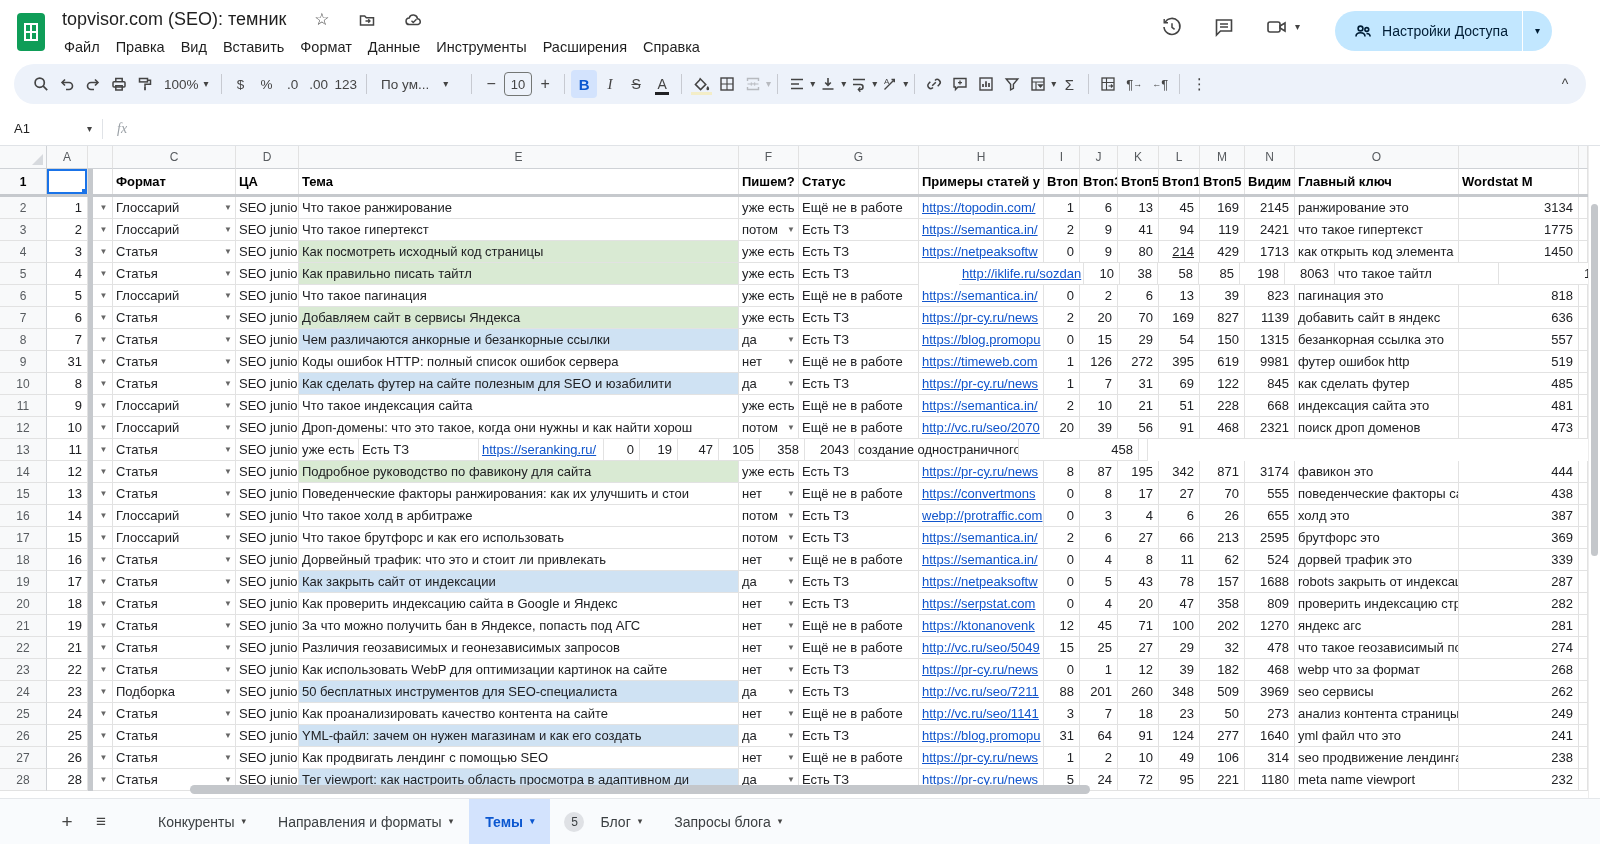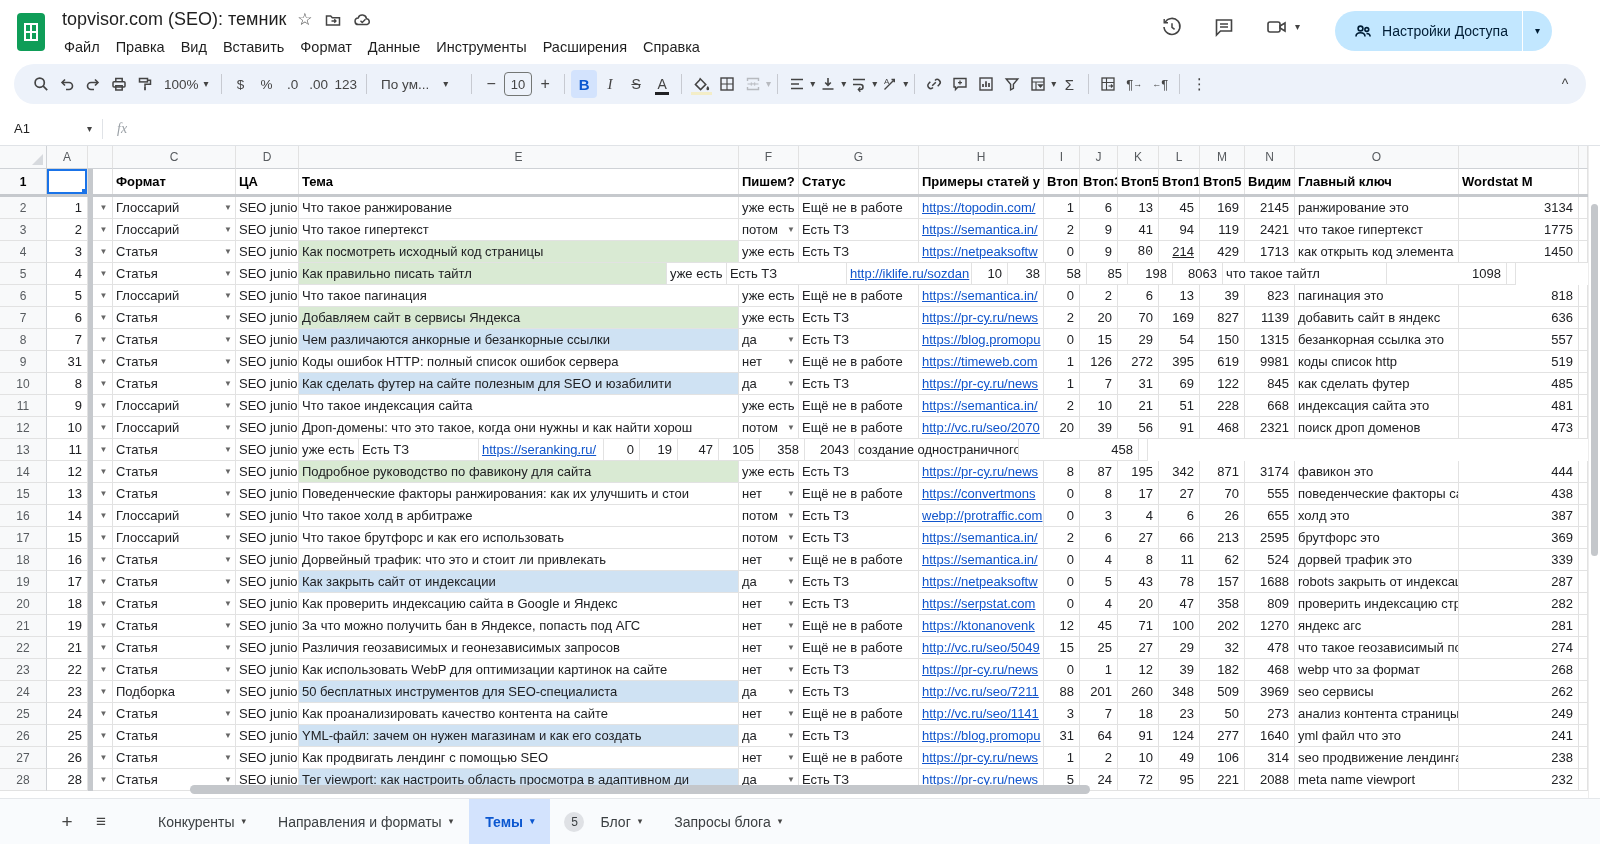--- a/index.html
+++ b/index.html
@@ -7,21 +7,21 @@
     font-family:"Liberation Sans", sans-serif; color:#202124; }
 
   
   .topbar { height:64px; background:#fff; position:relative; }
   .logo { position:absolute; left:17px; top:13px; width:28px; height:38px;
     background:#0f9d58; border-radius:4px; }
   .logo .cells { position:absolute; left:7px; top:10px; width:14px; height:18px;
     border:2px solid #fff; }
   .logo .cells::before { content:""; position:absolute; left:0; right:0; top:6px; height:2px; background:#fff; }
   .logo .cells::after  { content:""; position:absolute; top:0; bottom:0; left:4px; width:2px; background:#fff; }
-  .title-row { position:absolute; left:62px; top:9px; display:flex; align-items:center; gap:11px; }
+  .title-row { position:absolute; left:62px; top:9px; display:flex; align-items:center; gap:28px; }
   .doc-title { font-size:18px; color:#1f1f1f; }
   .title-ico { color:#444; display:flex; align-items:center; }
   .star { font-size:17px; }
   .menubar { position:absolute; left:56px; top:36px; display:flex; }
   .menu-item { font-size:14.5px; color:#1f1f1f; padding:3px 8px; border-radius:8px; cursor:default; }
   .top-icons { position:absolute; right:300px; top:16px; display:flex; gap:30px; align-items:center; color:#444; }
   .caret { font-size:10px; color:#444; line-height:1; }
   .share-wrap { position:absolute; right:48px; top:11px; }
   .share-btn { display:flex; align-items:center; height:40px; background:#c2e7ff;
     border-radius:20px; overflow:hidden; }
@@ -458,41 +458,41 @@
         <div class="g-cell al-l" style="width: 123px;">Статья<span class="dd">▼</span></div>
         <div class="g-cell al-l" style="width: 63px;">SEO junior</div>
         <div class="g-cell al-l bg-green" style="width: 440px;">Как посмотреть исходный код страницы</div>
         <div class="g-cell al-l" style="width: 60px;">уже есть<span class="dd">▼</span></div>
         <div class="g-cell al-l" style="width: 120px;">Есть ТЗ</div>
         <div class="g-cell al-l" style="width: 125px;">
           <span class="cell-link">https://netpeaksoftw</span>
         </div>
         <div class="g-cell al-r" style="width: 36px;">0</div>
         <div class="g-cell al-r" style="width: 38px;">9</div>
-        <div class="g-cell al-r" style="width: 41px; font-family: Liberation Mono, monospace;">80</div>
+        <div class="g-cell al-r" style="width: 41px;">80</div>
         <div class="g-cell al-r" style="width: 41px; text-decoration: underline;">214</div>
         <div class="g-cell al-r" style="width: 45px;">429</div>
         <div class="g-cell al-r" style="width: 50px; text-align: right;">1713</div>
         <div class="g-cell al-l" style="width: 164px;">как открыть код элемента</div>
         <div class="g-cell al-r" style="width: 120px;">1450</div>
         <div class="g-cell " style="width: 9px;"></div>
       </div>
       <div class="g-row">
         <div class="g-cell gutter" style="width: 47px;">5</div>
         <div class="g-cell al-r" style="width: 41px;">4</div>
         <div class="g-cell fdiv" style="width: 5px;"></div>
         <div class="g-cell chipc" style="width: 20px;">
           <span class="dd">▼</span>
         </div>
         <div class="g-cell al-l" style="width: 123px;">Статья<span class="dd">▼</span></div>
         <div class="g-cell al-l" style="width: 63px;">SEO junior</div>
-        <div class="g-cell al-l bg-green" style="width: 368px;">Как правильно писать тайтл</div>
+        <div class="g-cell al-l bg-green" style="width: 440px;">Как правильно писать тайтл</div>
         <div class="g-cell al-l" style="width: 60px;">уже есть<span class="dd">▼</span></div>
         <div class="g-cell al-l" style="width: 120px;">Есть ТЗ</div>
-        <div class="g-cell al-l" style="width: 125px;">
+        <div class="g-cell al-l" style="width: 125px; margin-left: 40px;">
           <span class="cell-link">http://iklife.ru/sozdan</span>
         </div>
         <div class="g-cell al-r" style="width: 36px;">10</div>
         <div class="g-cell al-r" style="width: 38px;">38</div>
         <div class="g-cell al-r" style="width: 41px;">58</div>
         <div class="g-cell al-r" style="width: 41px;">85</div>
         <div class="g-cell al-r" style="width: 45px;">198</div>
         <div class="g-cell al-r" style="width: 50px;">8063</div>
         <div class="g-cell al-l" style="width: 164px;">что такое тайтл</div>
         <div class="g-cell al-r" style="width: 120px;">1098</div>
@@ -587,21 +587,21 @@
         <div class="g-cell al-l" style="width: 120px;">Ещё не в работе</div>
         <div class="g-cell al-l" style="width: 125px;">
           <span class="cell-link">https://timeweb.com</span>
         </div>
         <div class="g-cell al-r" style="width: 36px;">1</div>
         <div class="g-cell al-r" style="width: 38px;">126</div>
         <div class="g-cell al-r" style="width: 41px;">272</div>
         <div class="g-cell al-r" style="width: 41px;">395</div>
         <div class="g-cell al-r" style="width: 45px;">619</div>
         <div class="g-cell al-r" style="width: 50px;">9981</div>
-        <div class="g-cell al-l" style="width: 164px;">коды список http</div>
+        <div class="g-cell al-l" style="width: 164px;">футер ошибок http</div>
         <div class="g-cell al-r" style="width: 120px;">519</div>
         <div class="g-cell " style="width: 9px;"></div>
       </div>
       <div class="g-row">
         <div class="g-cell gutter" style="width: 47px;">10</div>
         <div class="g-cell al-r" style="width: 41px;">8</div>
         <div class="g-cell fdiv" style="width: 5px;"></div>
         <div class="g-cell chipc" style="width: 20px;">
           <span class="dd">▼</span>
         </div>
@@ -1060,21 +1060,21 @@
         <div class="g-cell al-l" style="width: 60px;">да<span class="dd">▼</span></div>
         <div class="g-cell al-l" style="width: 120px;">Есть ТЗ</div>
         <div class="g-cell al-l" style="width: 125px;">
           <span class="cell-link">https://pr-cy.ru/news</span>
         </div>
         <div class="g-cell al-r" style="width: 36px;">5</div>
         <div class="g-cell al-r" style="width: 38px;">24</div>
         <div class="g-cell al-r" style="width: 41px;">72</div>
         <div class="g-cell al-r" style="width: 41px;">95</div>
         <div class="g-cell al-r" style="width: 45px;">221</div>
-        <div class="g-cell al-r" style="width: 50px;">2088</div>
+        <div class="g-cell al-r" style="width: 50px;">1180</div>
         <div class="g-cell al-l" style="width: 164px;">meta name viewport</div>
         <div class="g-cell al-r" style="width: 120px;">232</div>
         <div class="g-cell " style="width: 9px;"></div>
       </div>
     </div>
   <div class="vscroll">
       <div class="vthumb"></div>
     </div>
   <div class="hscroll">
       <div class="hthumb"></div>

